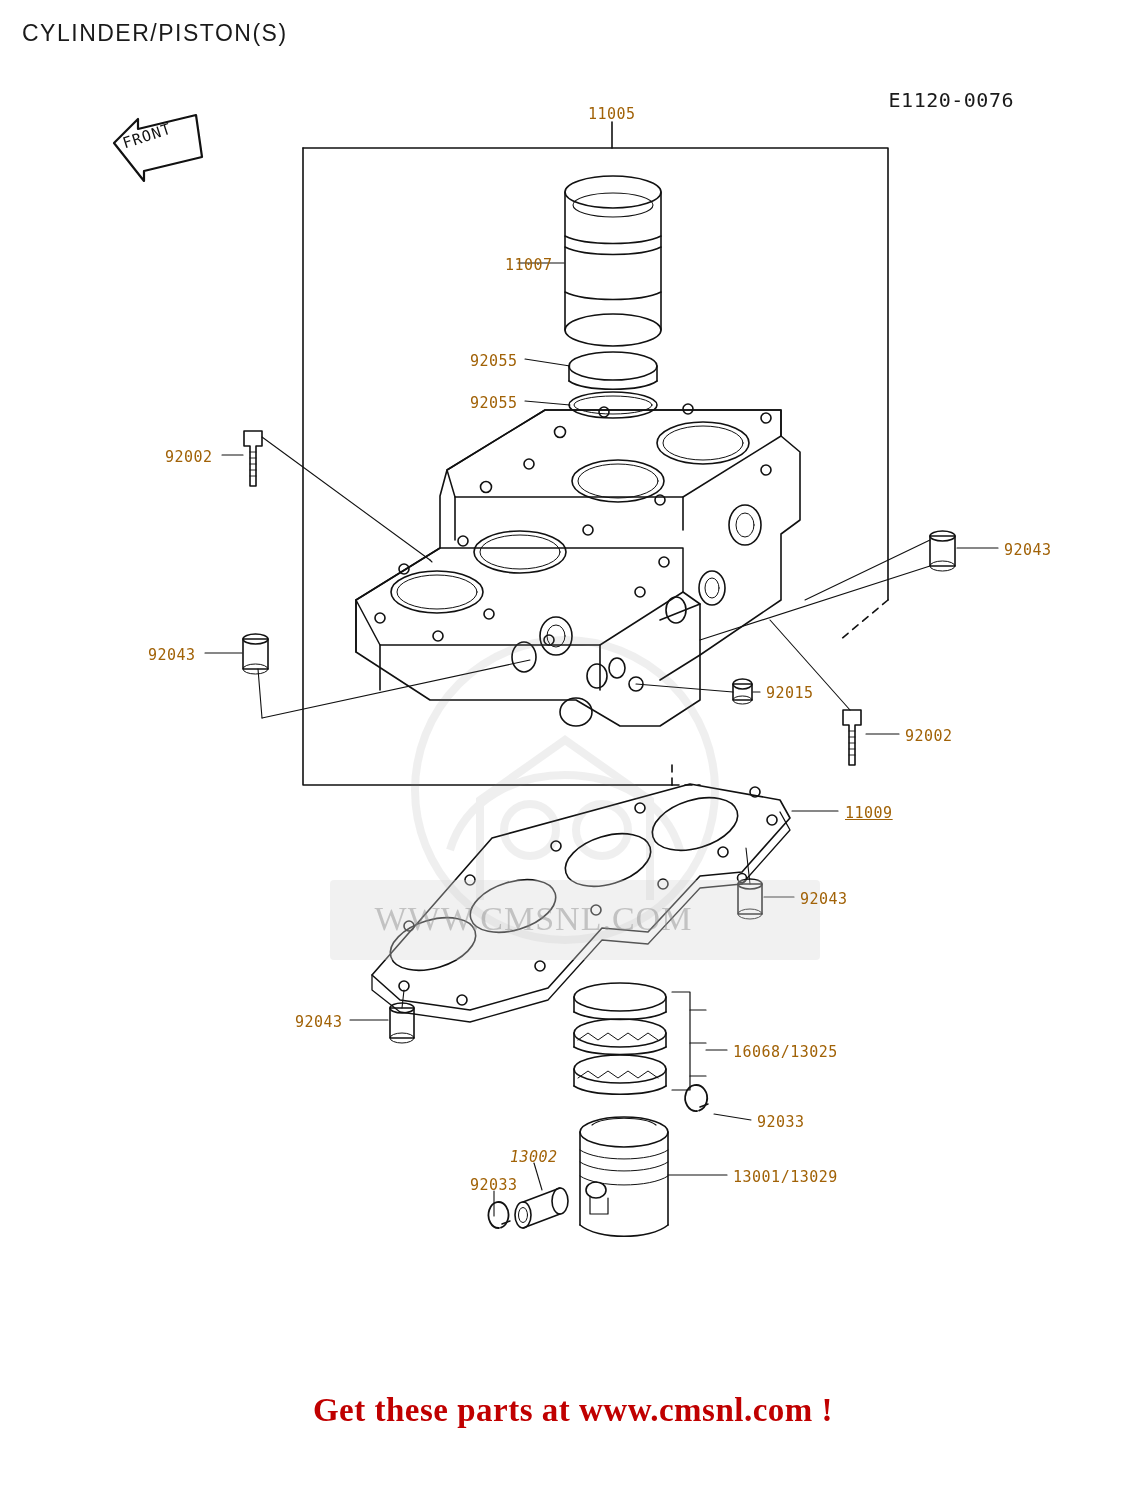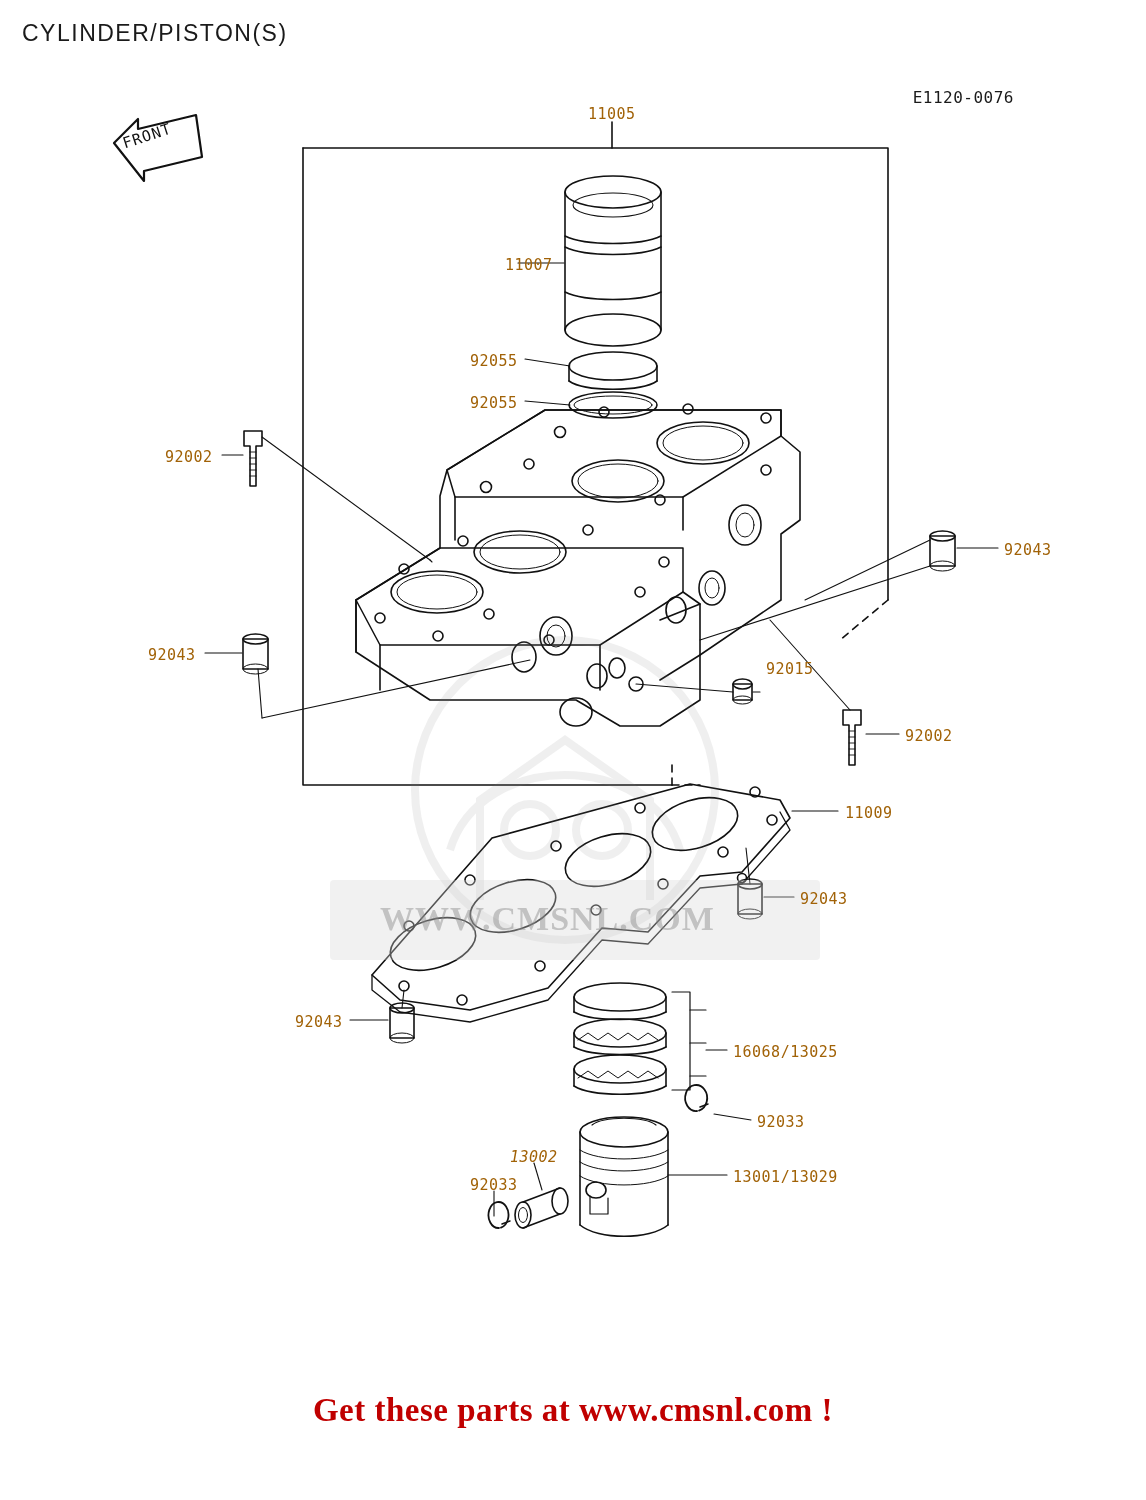--- a/index.html
+++ b/index.html
@@ -25,21 +25,21 @@
     top: 20px;
     font-size: 23px;
     letter-spacing: 1.5px;
     color: #1a1a1a;
     white-space: nowrap;
   }
   .diagram-code {
     position: absolute;
     right: 132px;
     top: 88px;
-    font-size: 16px;
+    font-size: 20px;
     font-family: "DejaVu Sans Mono", monospace;
     letter-spacing: 0.5px;
     color: #1a1a1a;
   }
   .label {
     position: absolute;
     font-size: 15px;
     font-family: "DejaVu Sans Mono", monospace;
     letter-spacing: 0.5px;
     color: #a16207;
@@ -69,26 +69,26 @@
     position: absolute;
     left: 330px;
     top: 600px;
     width: 470px;
     height: 400px;
     opacity: 0.12;
     pointer-events: none;
   }
   .wm-text {
     position: absolute;
-    left: 330px;
+    left: 316px;
     top: 900px;
     width: 435px;
     text-align: center;
     font-family: "Liberation Serif", serif;
-    font-weight: bold;
+    font-weight: normal;
     font-size: 34px;
     color: #8a8a8a;
     opacity: 0.45;
     letter-spacing: 1px;
     pointer-events: none;
   }
   .wm-bar {
     position: absolute;
     left: 330px;
     top: 880px;
@@ -365,23 +365,23 @@
   <div class="wm-text">WWW.CMSNL.COM</div>
 
   <div id="callout-layer">
       <div class="label" style="left: 588px; top: 105px;">11005</div>
       <div class="label" style="left: 463px; top: 256px; margin-left: 42px;">11007</div>
       <div class="label" style="left: 470px; top: 352px;">92055</div>
       <div class="label" style="left: 470px; top: 394px;">92055</div>
       <div class="label" style="left: 165px; top: 448px;">92002</div>
       <div class="label" style="left: 1004px; top: 541px;">92043</div>
       <div class="label" style="left: 148px; top: 646px;">92043</div>
-      <div class="label" style="left: 766px; top: 660px;">92015</div>
+      <div class="label" style="left: 766px; top: 684px;">92015</div>
       <div class="label" style="left: 905px; top: 727px;">92002</div>
-      <div class="label" style="left: 845px; top: 804px;">11009</div>
+      <div class="label" style="left: 845px; top: 804px; text-decoration: underline;">11009</div>
       <div class="label" style="left: 800px; top: 890px;">92043</div>
       <div class="label" style="left: 295px; top: 1013px;">92043</div>
       <div class="label" style="left: 733px; top: 1043px;">16068/13025</div>
       <div class="label" style="left: 757px; top: 1113px;">92033</div>
       <div class="label" style="left: 510px; top: 1148px; font-style: italic;">13002</div>
       <div class="label" style="left: 733px; top: 1168px;">13001/13029</div>
       <div class="label" style="left: 470px; top: 1176px;">92033</div>
     </div>
 
   <div class="footer">Get these parts at www.cmsnl.com !</div>

